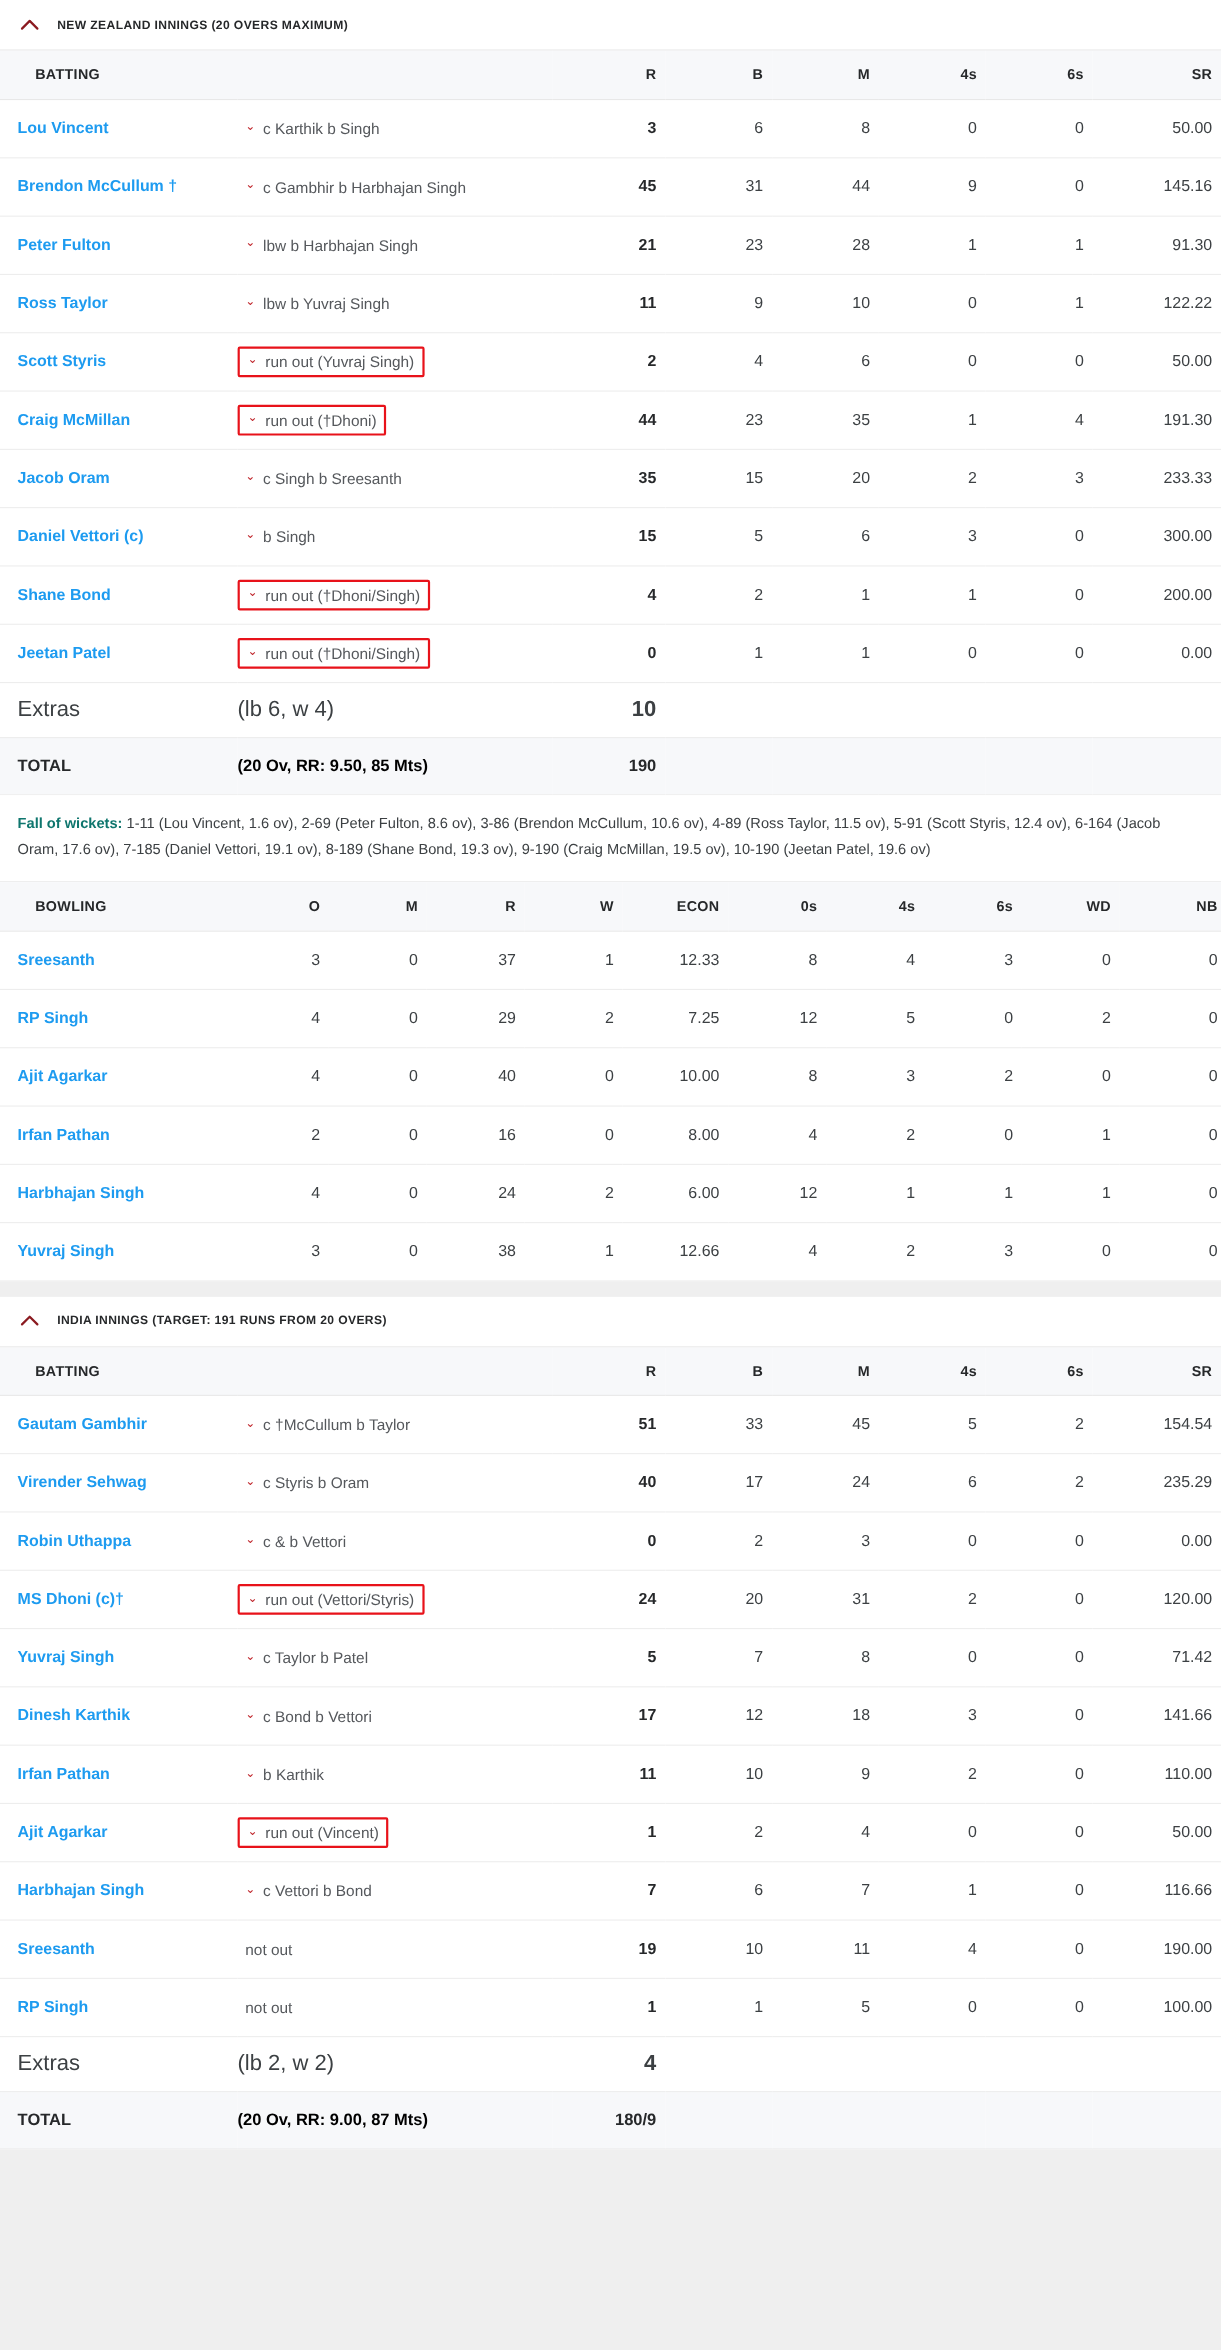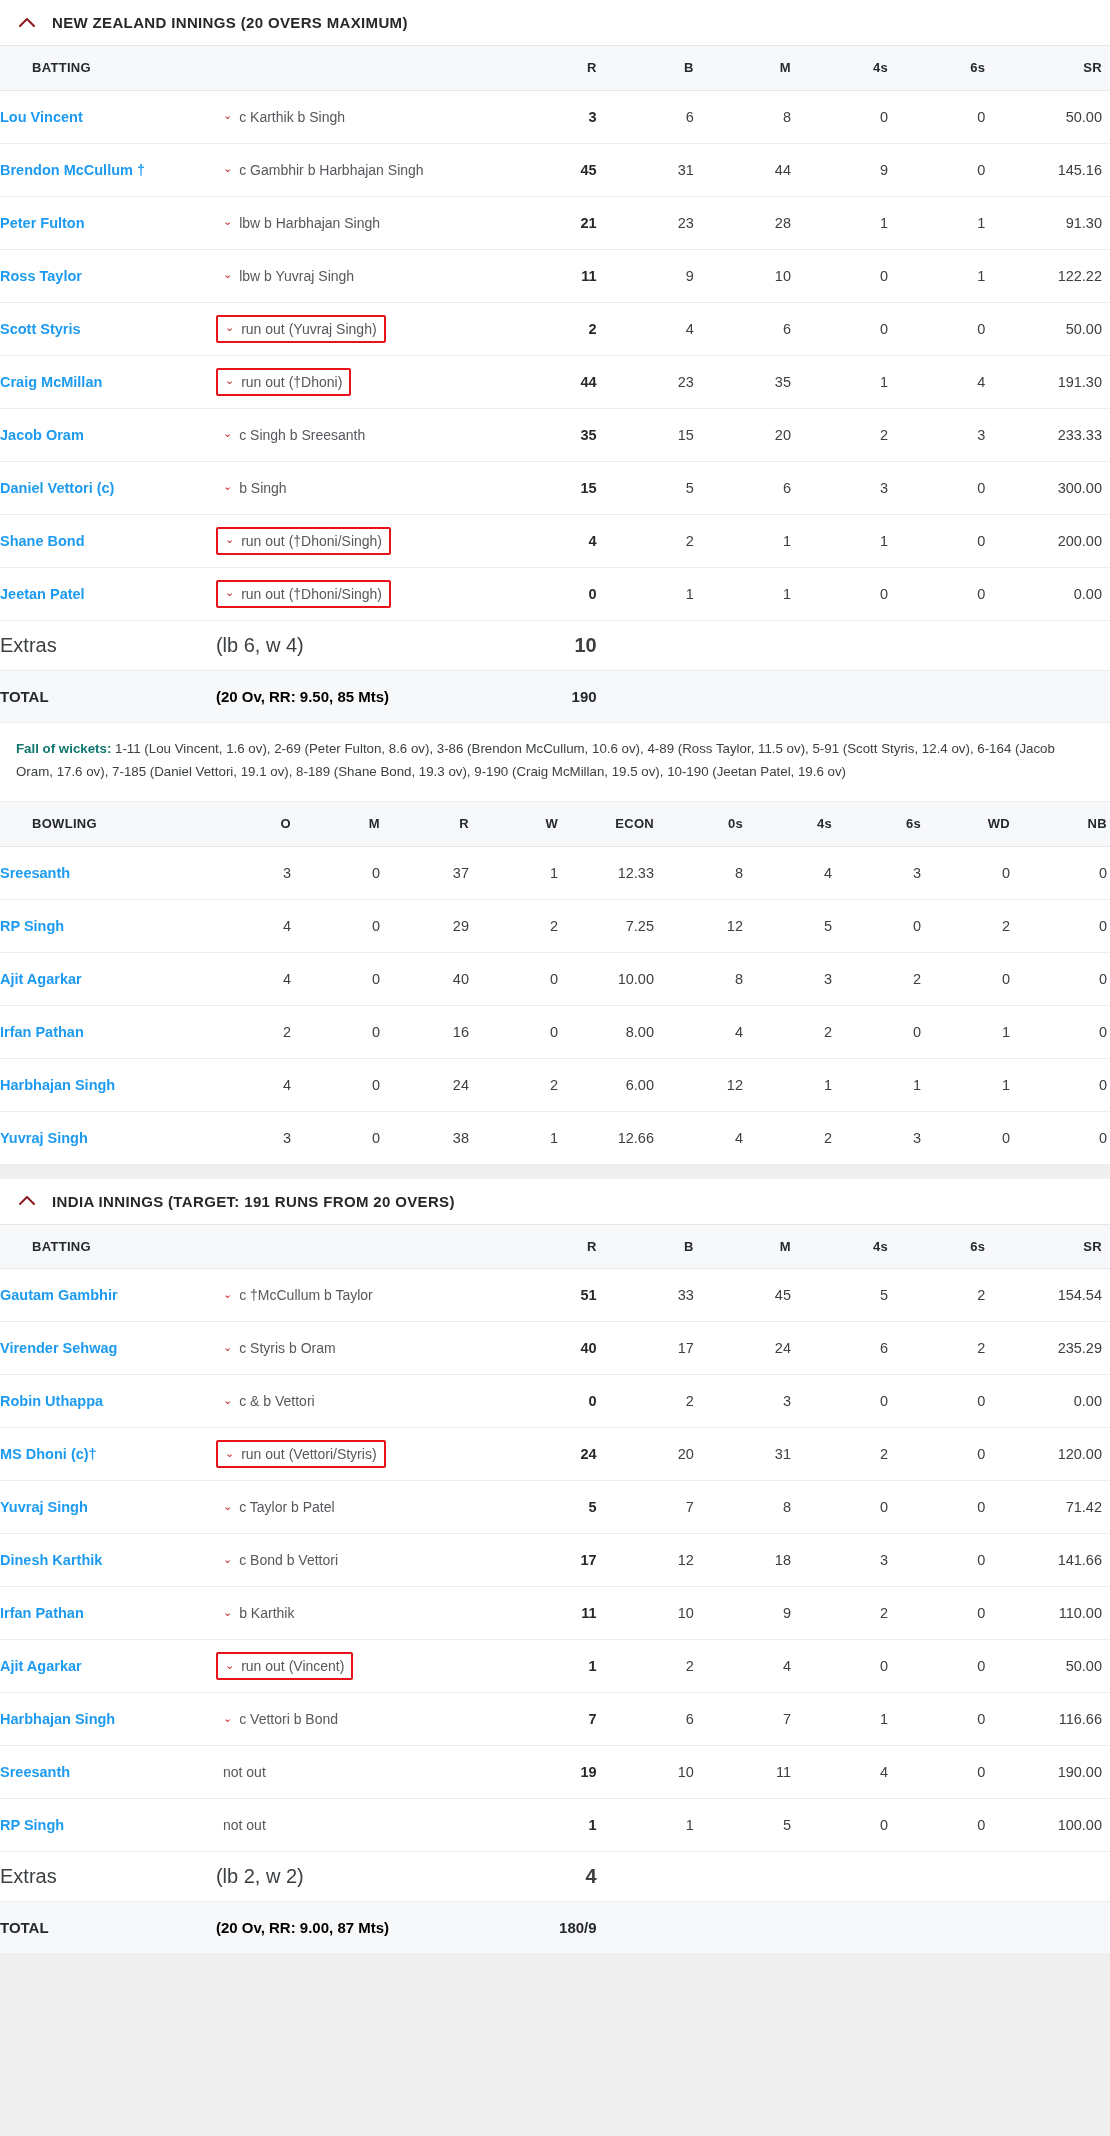--- a/index.html
+++ b/index.html
@@ -29,21 +29,21 @@
     border-bottom: 1px solid #e5e5e5;
   }
   .chev-up {
     width: 22px; height: 22px;
     flex: 0 0 22px;
     margin-right: 14px;
     position: relative;
   }
   .chev-up svg { display: block; }
   .innings-title {
-    font-size: 15px;
+    font-size: 11px;
     font-weight: bold;
     letter-spacing: .35px;
     color: #26282a;
     text-transform: uppercase;
   }
 
   
   table {
     width: 100%;
     border-collapse: collapse;
@@ -70,21 +70,21 @@
     padding: 0 8px;
     text-align: right;
     border-bottom: 1px solid #ededed;
     vertical-align: middle;
     white-space: nowrap;
   }
   tbody tr:last-child td { border-bottom: 1px solid #ededed; }
 
   td.player {
     text-align: left;
-    padding-left: 0;
+    padding-left: 16px;
   }
   td.player a {
     color: #1d9bf0;
     font-weight: bold;
     font-size: 14.5px;
     text-decoration: none;
   }
   td.dismissal {
     text-align: left;
     padding-left: 0;

